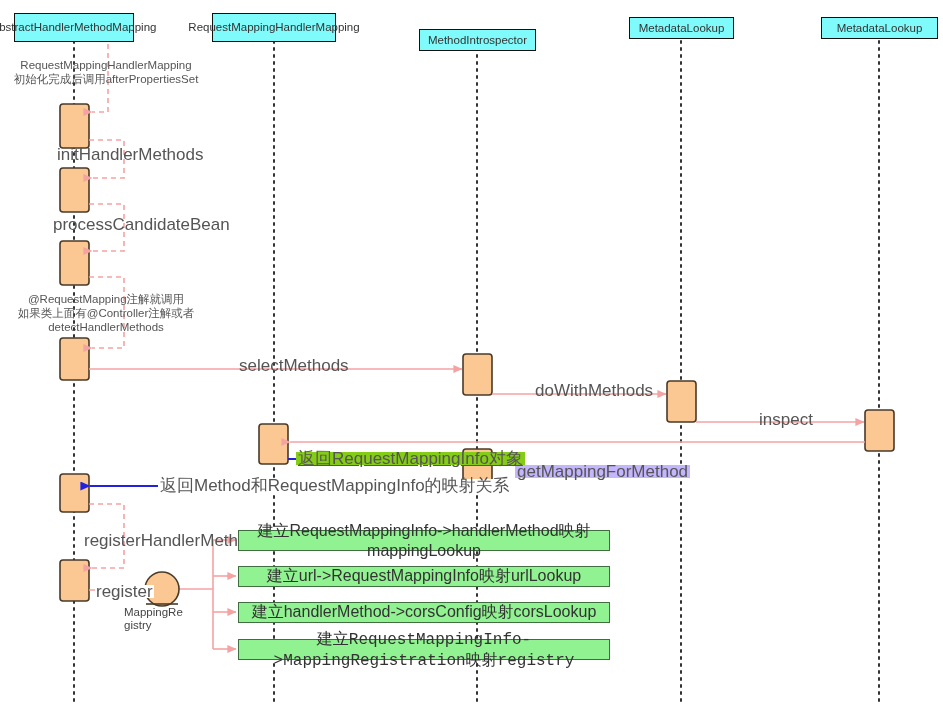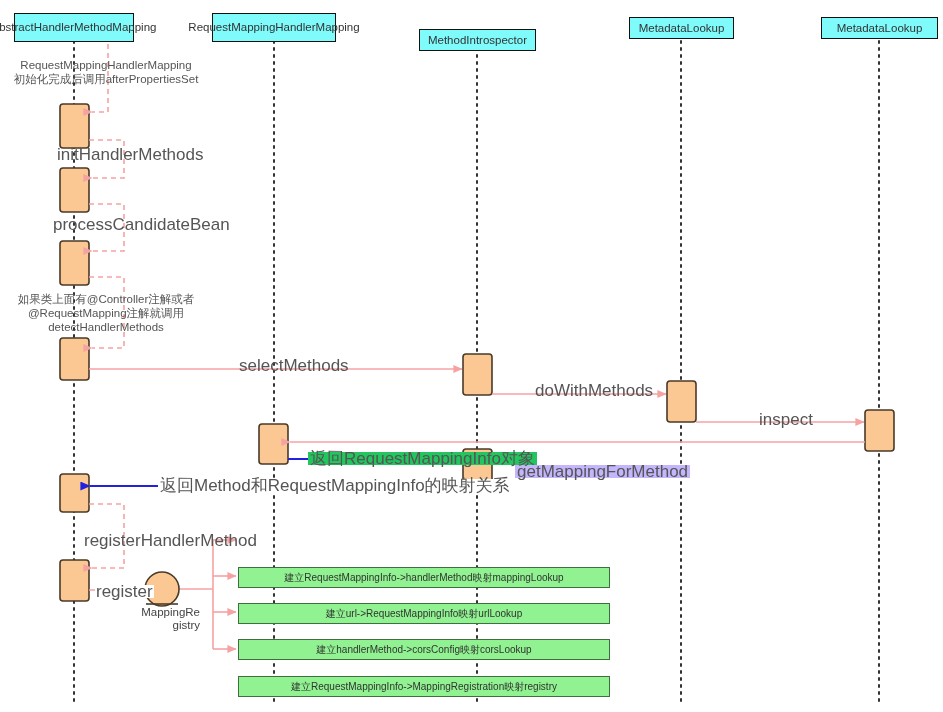--- a/index.html
+++ b/index.html
@@ -13,36 +13,36 @@
 
   .lifeline-head{
     position:absolute;box-sizing:border-box;
     background:#7FFBFB;border:1.5px solid #111111;
     display:flex;align-items:center;justify-content:center;
     text-align:center;line-height:13px;
     font-size:11.5px;color:#333333;
     padding:2px 3px;
   }
   .actor-label{
-    position:absolute;text-align:right;font-size:11.5px;
+    position:absolute;text-align:left;font-size:11.5px;
     line-height:13px;color:#444444;
   }
   .msg-label{
     position:absolute;font-size:17px;color:#555555;
     white-space:nowrap;line-height:13px;
   }
   .note-label{
     position:absolute;font-size:11.5px;color:#555555;
     text-align:center;line-height:14px;
   }
   .note-box{
     position:absolute;box-sizing:border-box;
     background:#90F290;border:1.5px solid #3f6f3f;
     display:flex;align-items:center;justify-content:center;
-    font-size:10px;color:#333333;text-align:center;margin-top:37px;
+    font-size:16px;color:#333333;text-align:center;
   }
 </style>
 </head>
 <body>
 
 <div id="stage">
 
   <svg id="diagram" viewBox="0 0 943 712" xmlns="http://www.w3.org/2000/svg">
     <defs>
       <marker id="ah-call" markerWidth="9" markerHeight="8" refX="8.6" refY="4" orient="auto" markerUnits="userSpaceOnUse">
@@ -133,51 +133,51 @@
   <div class="lifeline-head" style="left:629px;top:17px;width:105px;height:22px;">MetadataLookup</div>
 
   <div class="lifeline-head" style="left:821px;top:17px;width:117px;height:22px;">MetadataLookup</div>
 
   <div class="note-label" style="left:6px;top:58px;width:200px;">
     <div>RequestMappingHandlerMapping</div>
     <div>初始化完成后调用afterPropertiesSet</div>
   </div>
 
   <div class="note-label" style="left:6px;top:292px;width:200px;">
+    <div>@RequestMapping注解就调用</div>
     <div>如果类上面有@Controller注解或者</div>
-    <div>@RequestMapping注解就调用</div>
     <div>detectHandlerMethods</div>
   </div>
 
   <div class="msg-label" style="left:57px;top:148px;">initHandlerMethods</div>
 
   <div class="msg-label" style="left:53px;top:218px;">processCandidateBean</div>
 
   <div class="msg-label" style="left:56px;top:534px;margin-left:28px;">registerHandlerMethod</div>
 
   <div class="msg-label" style="left:239px;top:359px;">selectMethods</div>
 
   <div class="msg-label" style="left:535px;top:384px;">doWithMethods</div>
 
   <div class="msg-label" style="left:759px;top:413px;">inspect</div>
 
   <div class="msg-label" style="left:515px;top:433px;background:#c4b5fd;padding:0 2px;margin-top:32px;">getMappingForMethod</div>
 
-  <div class="msg-label" style="left:308px;top:452px;background:#22c55e;padding:0 2px;">返回RequestMappingInfo对象</div>
+  <div class="msg-label" style="left:296px;top:452px;background:#84cc16;padding:0 2px;text-decoration:underline;">返回RequestMappingInfo对象</div>
 
   <div class="msg-label" style="left:158px;top:479px;background:#ffffff;padding:0 2px;">返回Method和RequestMappingInfo的映射关系</div>
 
   <div class="msg-label" style="left:95px;top:585px;background:#ffffff;padding:0 1px;">register</div>
 
   <div class="actor-label" style="left:124px;top:606px;width:76px;">
     <div>MappingRe</div>
     <div>gistry</div>
   </div>
 
   <div class="note-box" style="left:238px;top:530px;width:372px;height:21px;">建立RequestMappingInfo-&gt;handlerMethod映射mappingLookup</div>
 
   <div class="note-box" style="left:238px;top:566px;width:372px;height:21px;">建立url-&gt;RequestMappingInfo映射urlLookup</div>
 
   <div class="note-box" style="left:238px;top:602px;width:372px;height:21px;">建立handlerMethod-&gt;corsConfig映射corsLookup</div>
 
-  <div class="note-box" style="left:238px;top:639px;width:372px;height:21px;">建立RequestMappingInfo-&gt;MappingRegistration映射registry</div>
+  <div class="note-box" style="left:238px;top:639px;width:372px;height:21px;font-family:Liberation Mono, monospace;">建立RequestMappingInfo-&gt;MappingRegistration映射registry</div>
 
 </div>
 
 </body></html>

